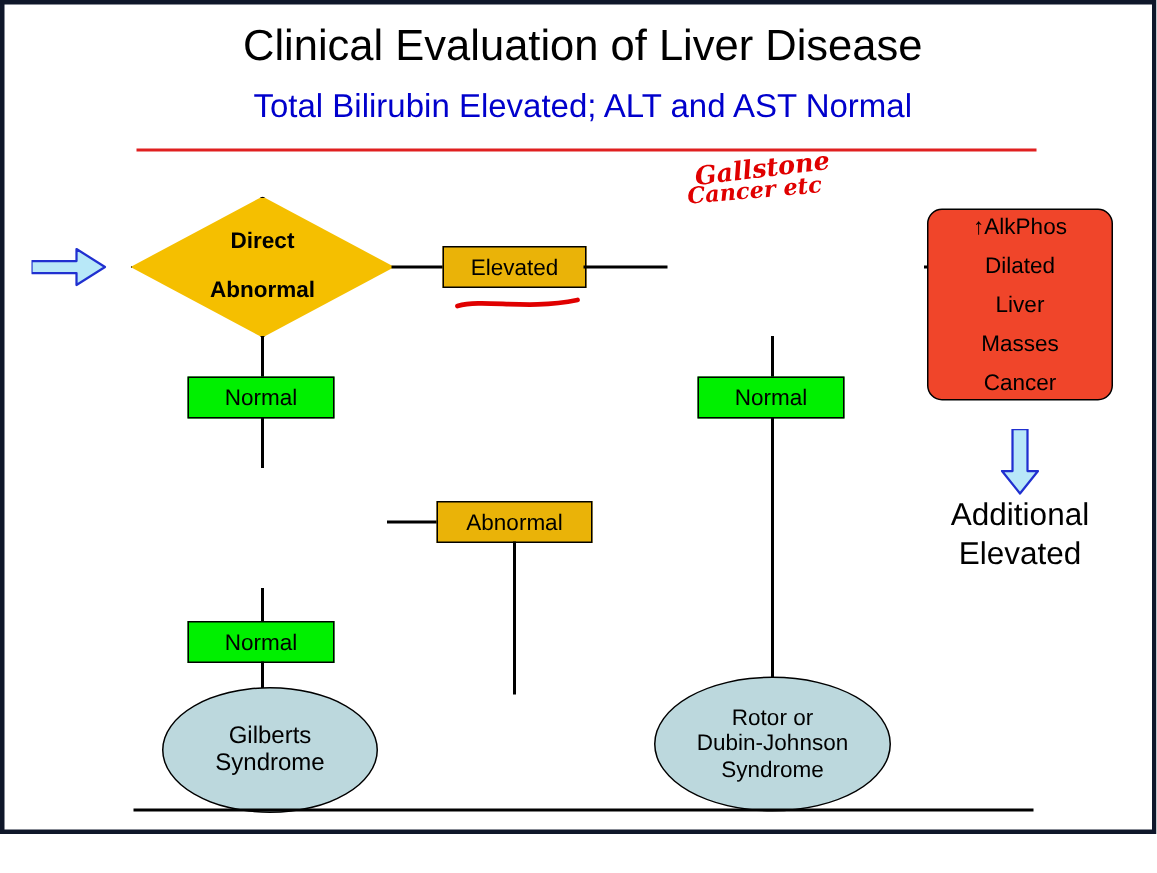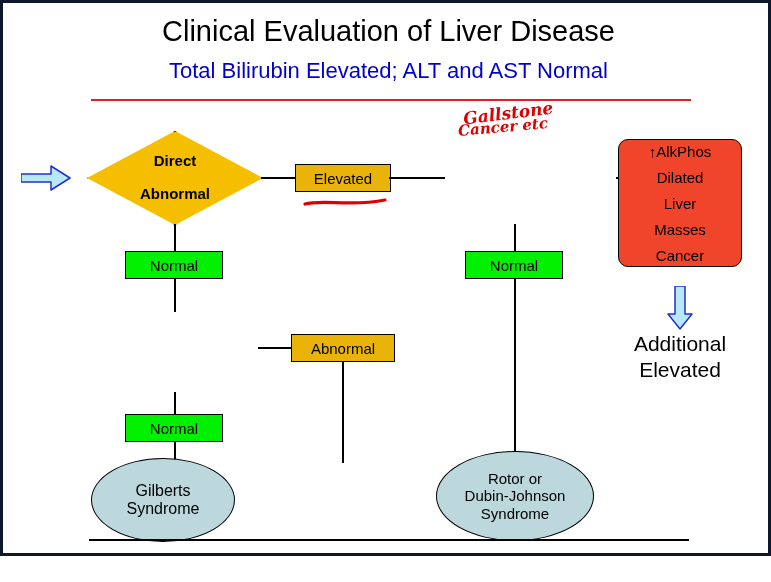--- a/index.html
+++ b/index.html
@@ -269,21 +269,21 @@
   <div class="line-v" style="left:171px; top:438px; height:24px;"></div>
 
   <div class="line-v" style="left:511px; top:221px; height:28px;"></div>
 
   <div class="greenbox" style="left:462px; top:248px; width:98px; height:28px;">
     <span>Normal</span>
   </div>
 
   <div class="line-v" style="left:511px; top:275px; height:186px;"></div>
 
-  <div class="ellipse" style="left:88px; top:455px; width:144px; height:84px;">
+  <div class="ellipse" style="left:105px; top:455px; width:144px; height:84px;">
     <span>Gilberts</span>
     <span>Syndrome</span>
   </div>
 
 
   <div class="ellipse" style="left:433px; top:448px; width:158px; height:90px; font-size:15px;">
     <span>Rotor or</span>
     <span>Dubin-Johnson</span>
     <span>Syndrome</span>
   </div>

